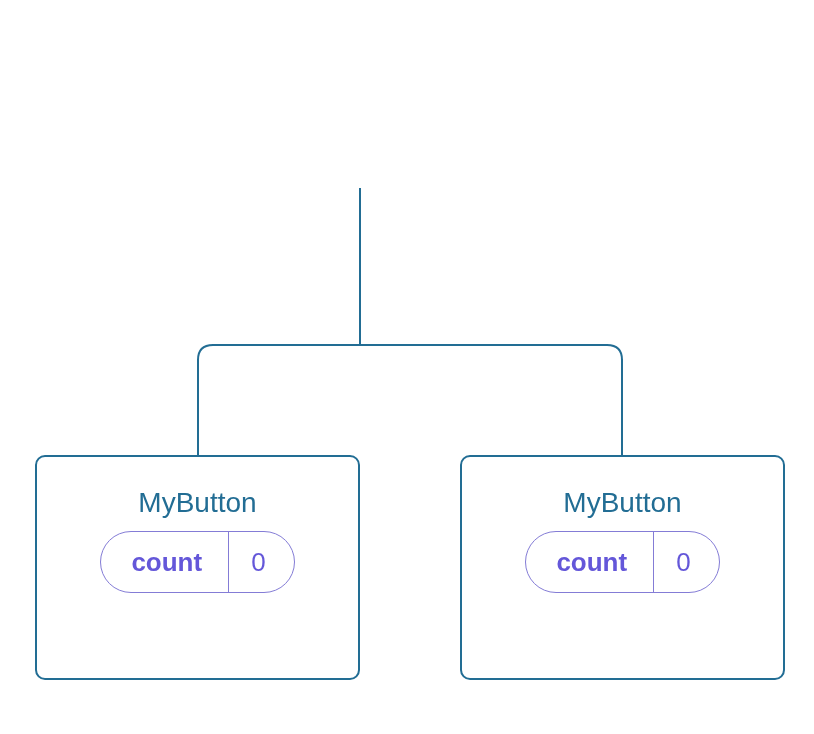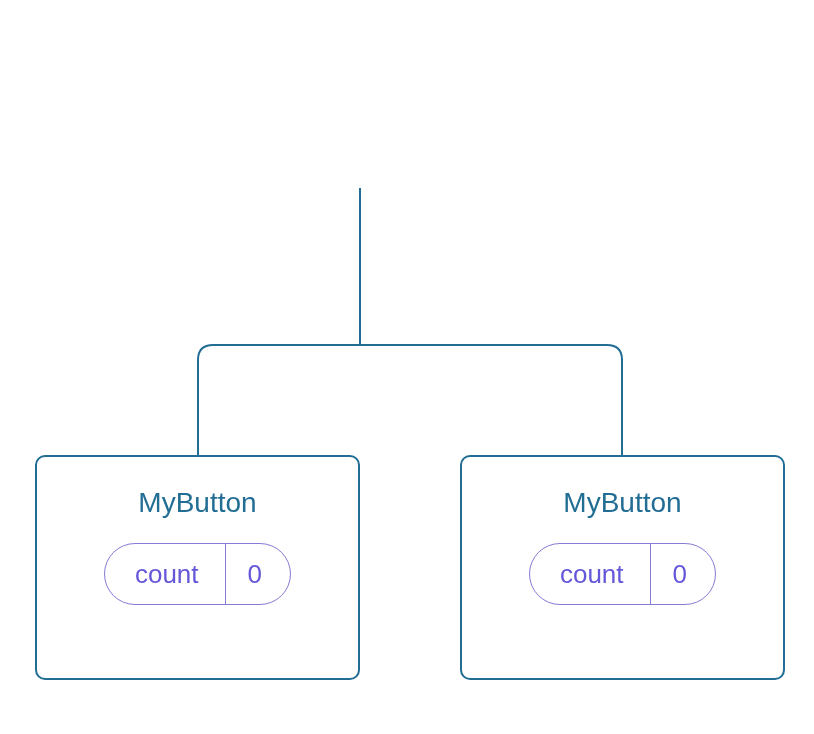--- a/index.html
+++ b/index.html
@@ -45,21 +45,21 @@
       width: 290px;
       height: 175px;
     }
     
     .child-node {
       top: 455px;
       width: 325px;
       height: 225px;
       padding-top: 30px;
       justify-content: flex-start;
-      gap: 24px;
+      gap: 12px;
     }
     
     .child-left {
       left: 35px;
     }
     
     .child-right {
       left: 460px;
     }
     
@@ -68,21 +68,21 @@
       align-items: stretch;
       border: 1.5px solid #847cd6;
       border-radius: 999px;
       overflow: hidden;
       height: 62px;
     }
     
     .pill-label {
       color: #6457d9;
       font-size: 26px;
-      font-weight: 400;
+      font-weight: 700;
       padding: 0 26px 0 30px;
       display: flex;
       align-items: center;
       border-right: 1.5px solid #847cd6;
     }
     
     .pill-value {
       color: #6457d9;
       font-size: 26px;
       font-weight: 400;

